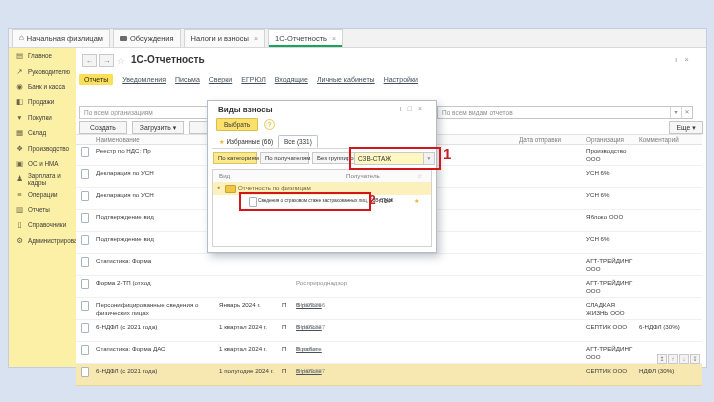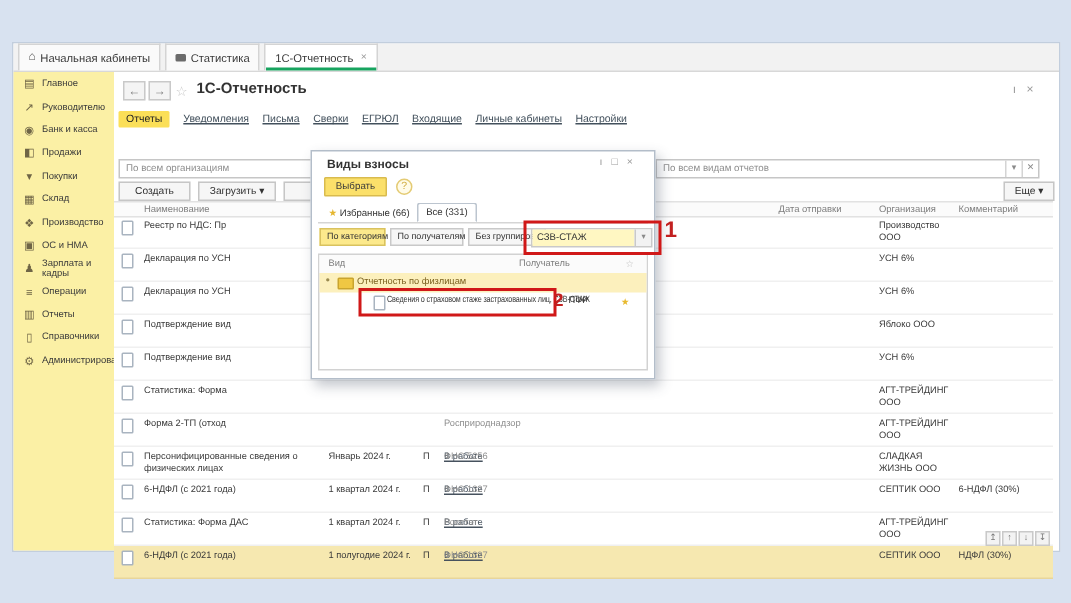--- a/index.html
+++ b/index.html
@@ -98,25 +98,29 @@
   .annbox{position:absolute;border:2px solid #d01818;z-index:30;}
   .annnum{position:absolute;color:#c22020;font-weight:bold;z-index:31;font-size:13px;}
 </style>
 </head>
 <body>
 
 <div class="window">
   <div class="tabbar" id="tabbar">
       <div class="tab">
         <span class="ticon">⌂</span>
-        <span>Начальная кабинеты</span>
+        <span>Начальная физлицам</span>
       </div>
       <div class="tab">
         <span class="bubble"></span>
-        <span>Статистика</span>
+        <span>Обсуждения</span>
+      </div>
+      <div class="tab">
+        <span>Налоги и взносы</span>
+        <span class="tclose">×</span>
       </div>
       <div class="tab active">
         <span>1С-Отчетность</span>
         <span class="tclose">×</span>
       </div>
     </div>
   <div class="sidebar" id="sidebar">
       <div class="side-item">
         <span class="sicon">▤</span>
         <span>Главное</span>

